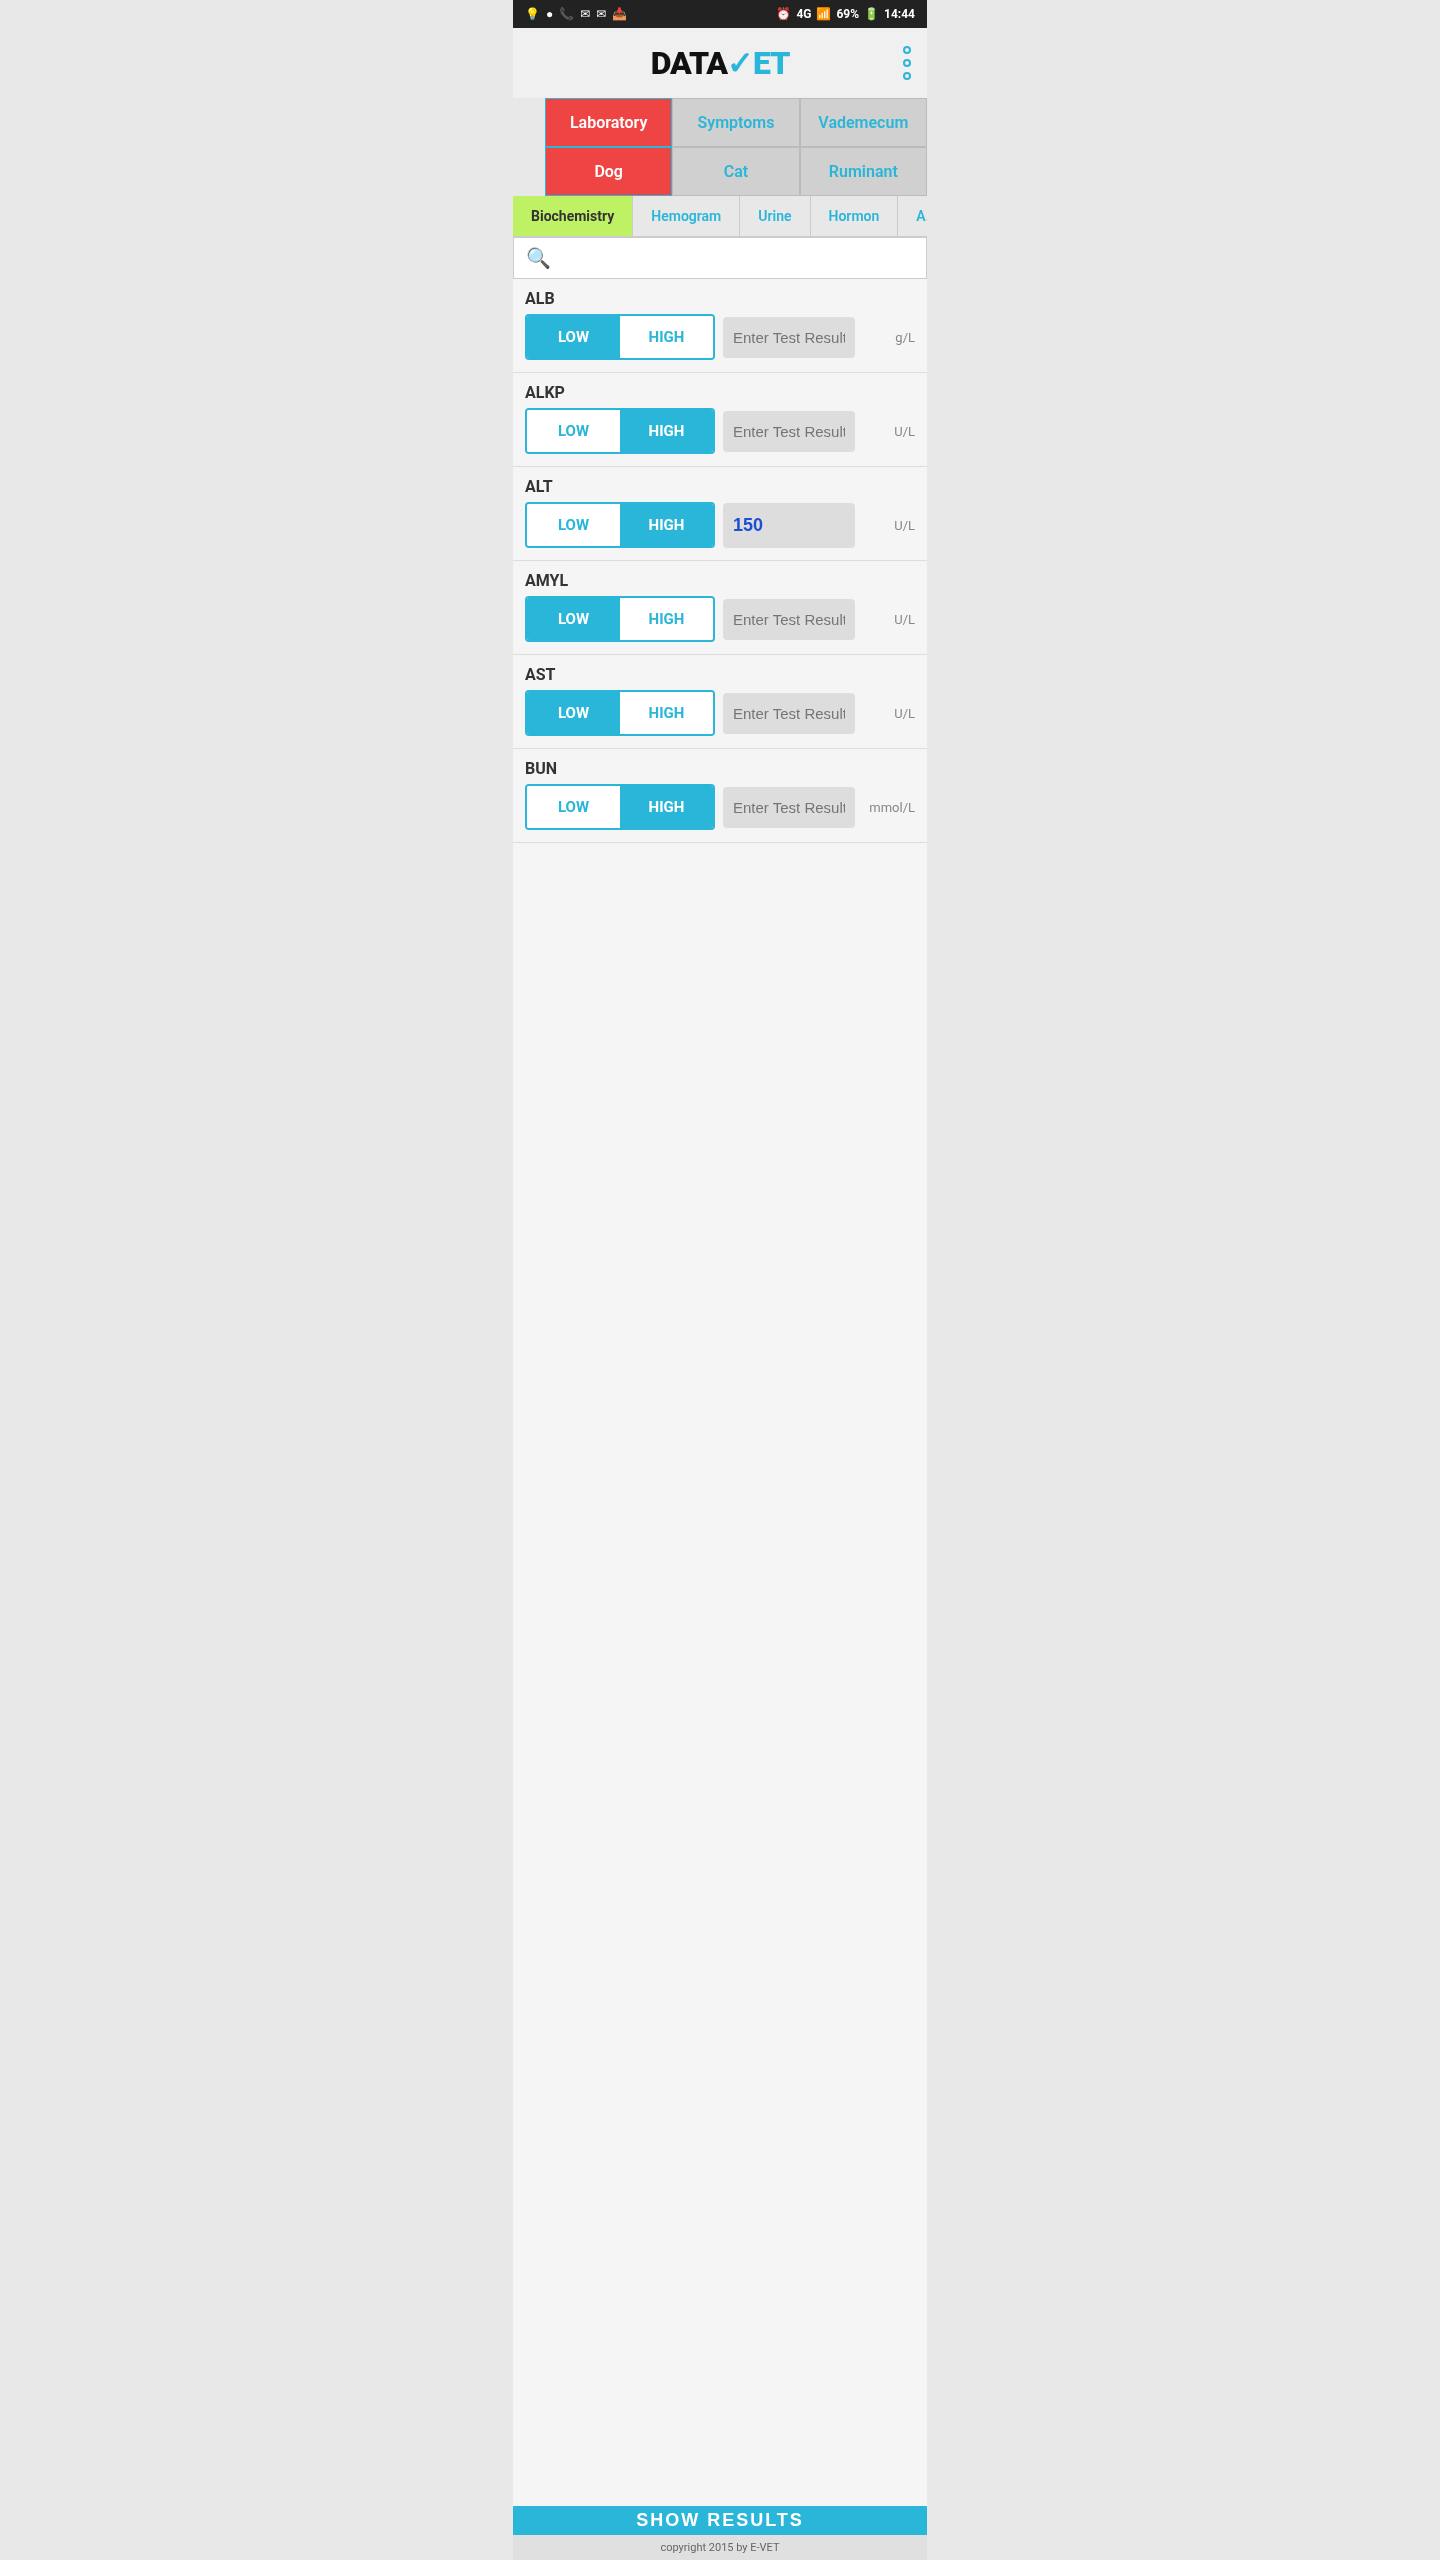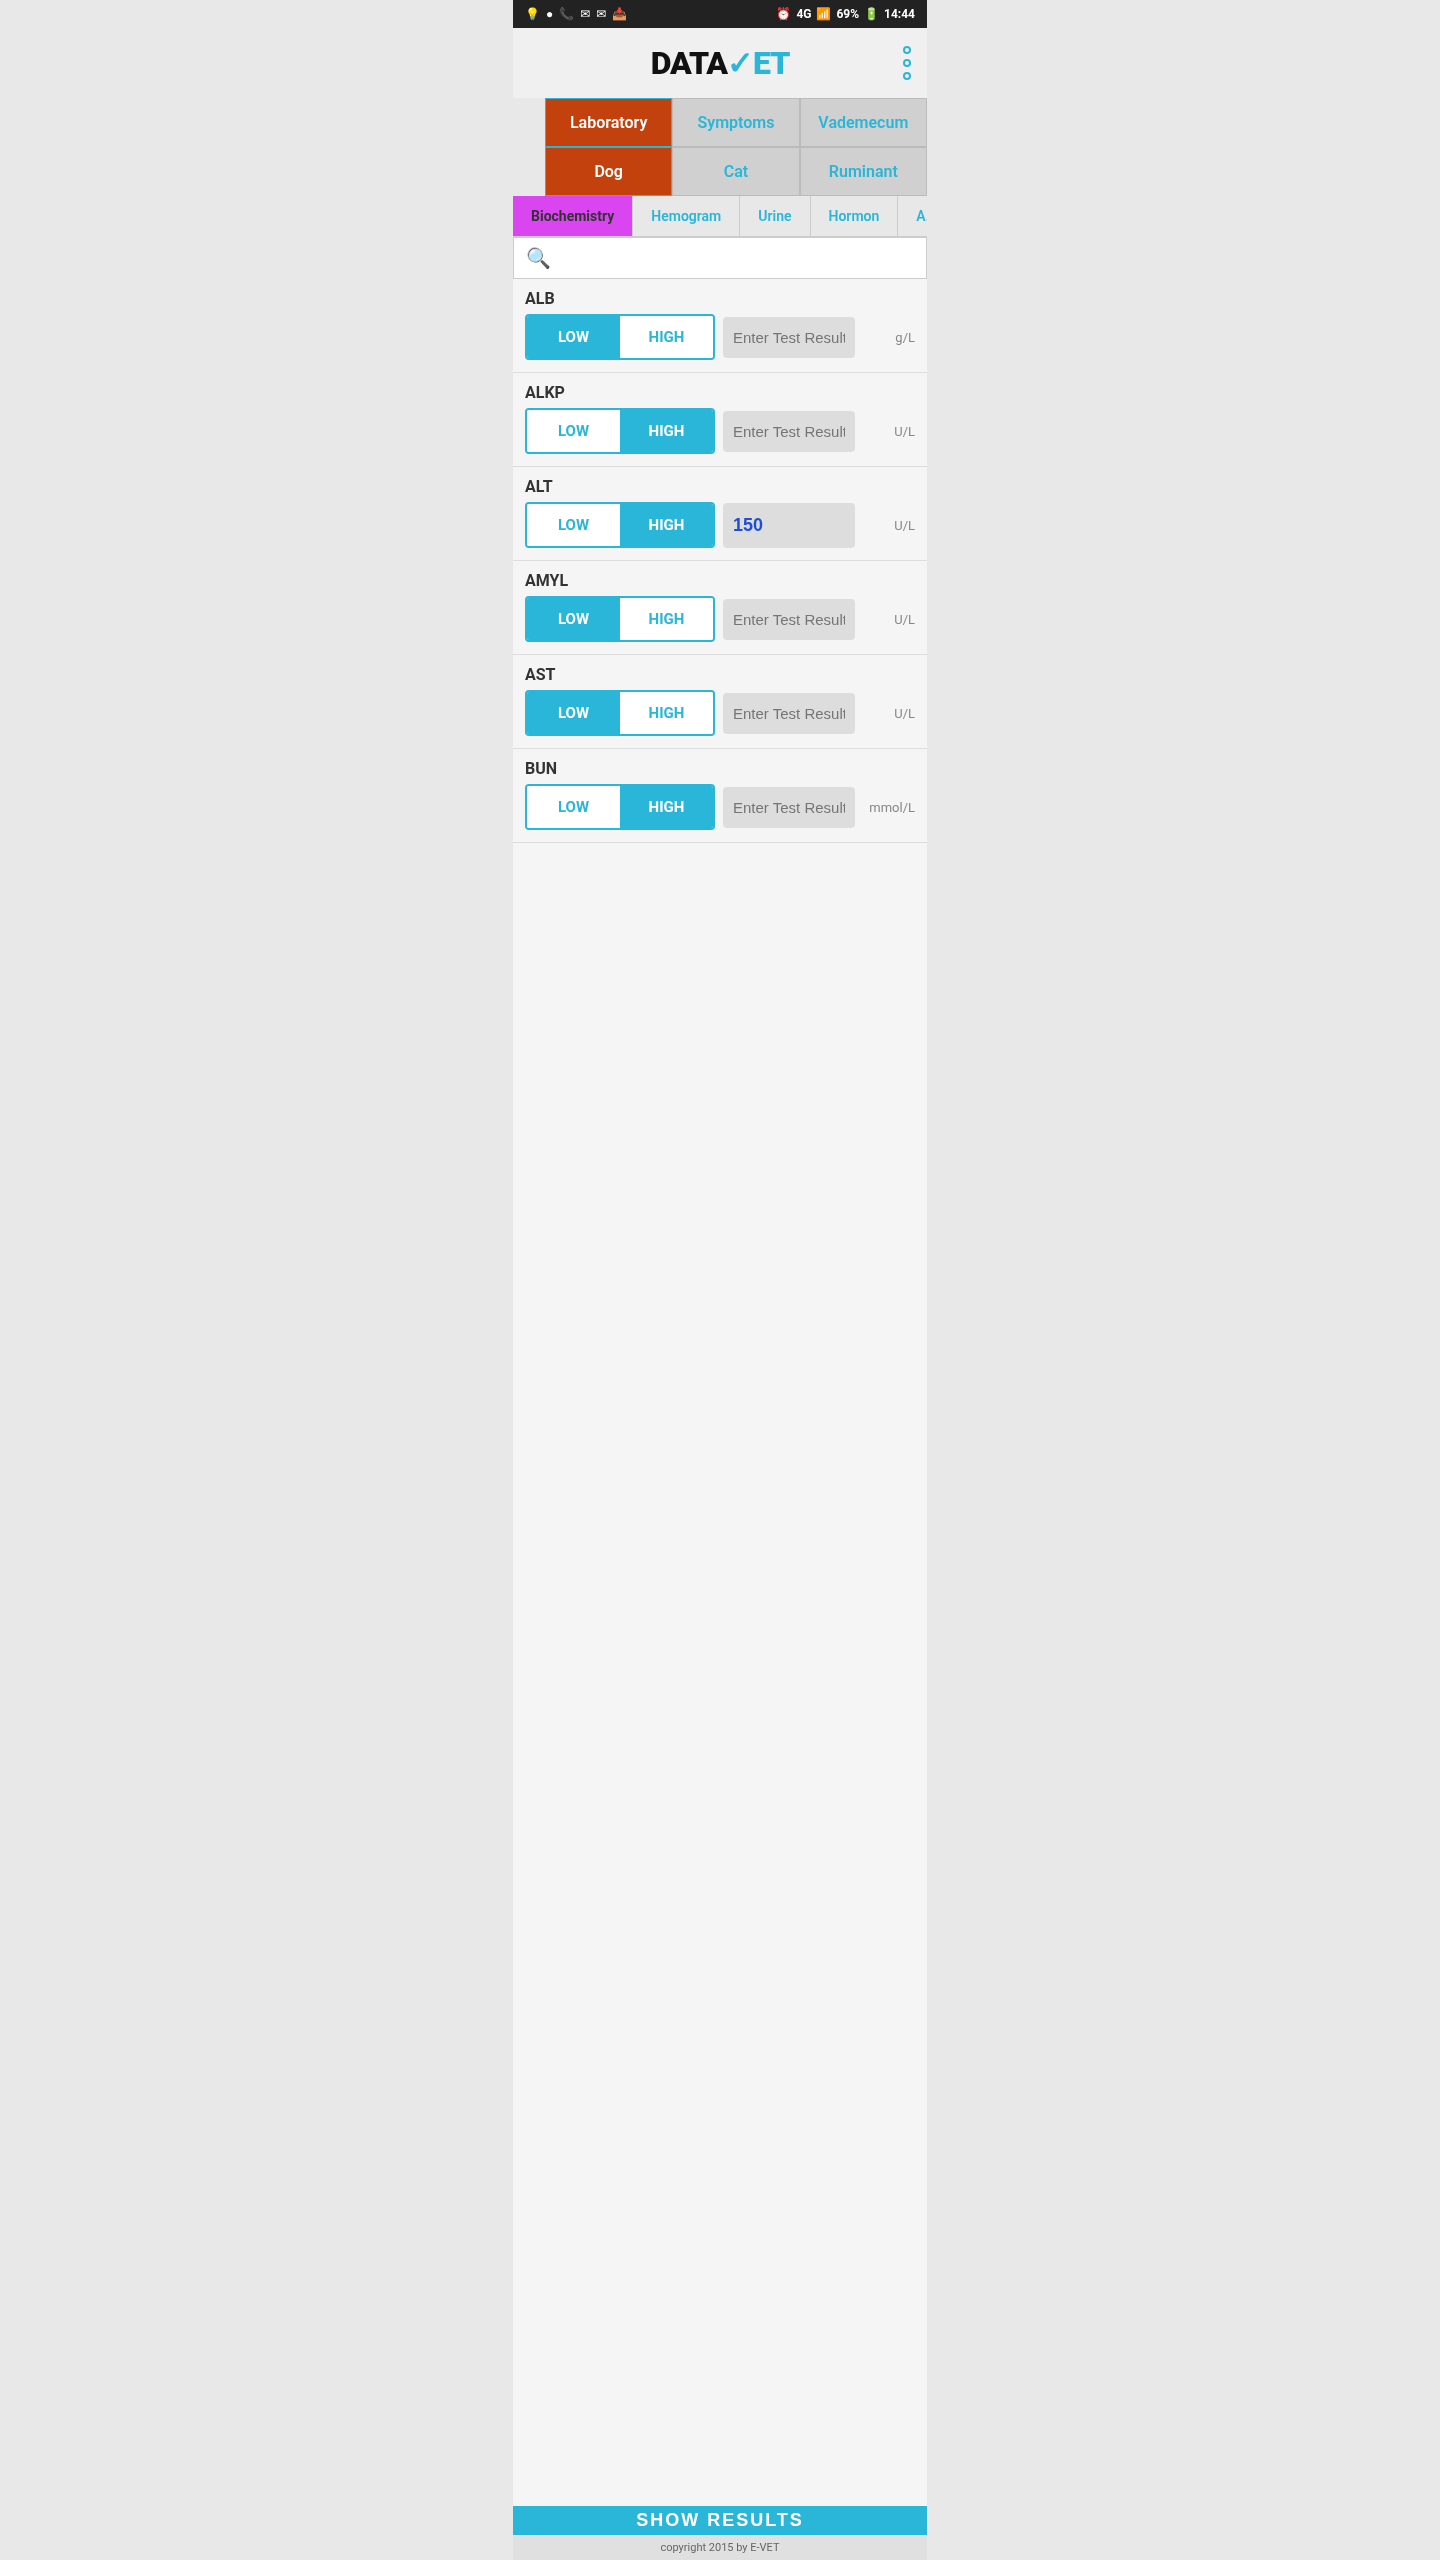--- a/index.html
+++ b/index.html
@@ -75,21 +75,21 @@
       text-align: center;
       padding: 14px 8px;
       font-size: 16px;
       font-weight: 600;
       cursor: pointer;
       background: #d0d0d0;
       color: #29b6d8;
       border: 1px solid #bbb;
     }
     .tab-row .tab.active {
-      background: #c2410c;
+      background: #ef4444;
       color: #fff;
       border-color: #29b6d8;
       margin-left: 32px;
     }
 
     
     .sub-tab-row {
       display: flex;
       width: 100%;
       background: #e0e0e0;
@@ -101,21 +101,21 @@
       padding: 12px 18px;
       font-size: 14px;
       font-weight: 600;
       color: #29b6d8;
       cursor: pointer;
       border-right: 1px solid #ccc;
       background: #e8e8e8;
       white-space: nowrap;
     }
     .sub-tab-row .sub-tab.active {
-      background: #d946ef;
+      background: #bef264;
       color: #333;
       font-weight: 700;
     }
 
     
     .search-bar {
       display: flex;
       align-items: center;
       background: #fff;
       border: 1px solid #ccc;

